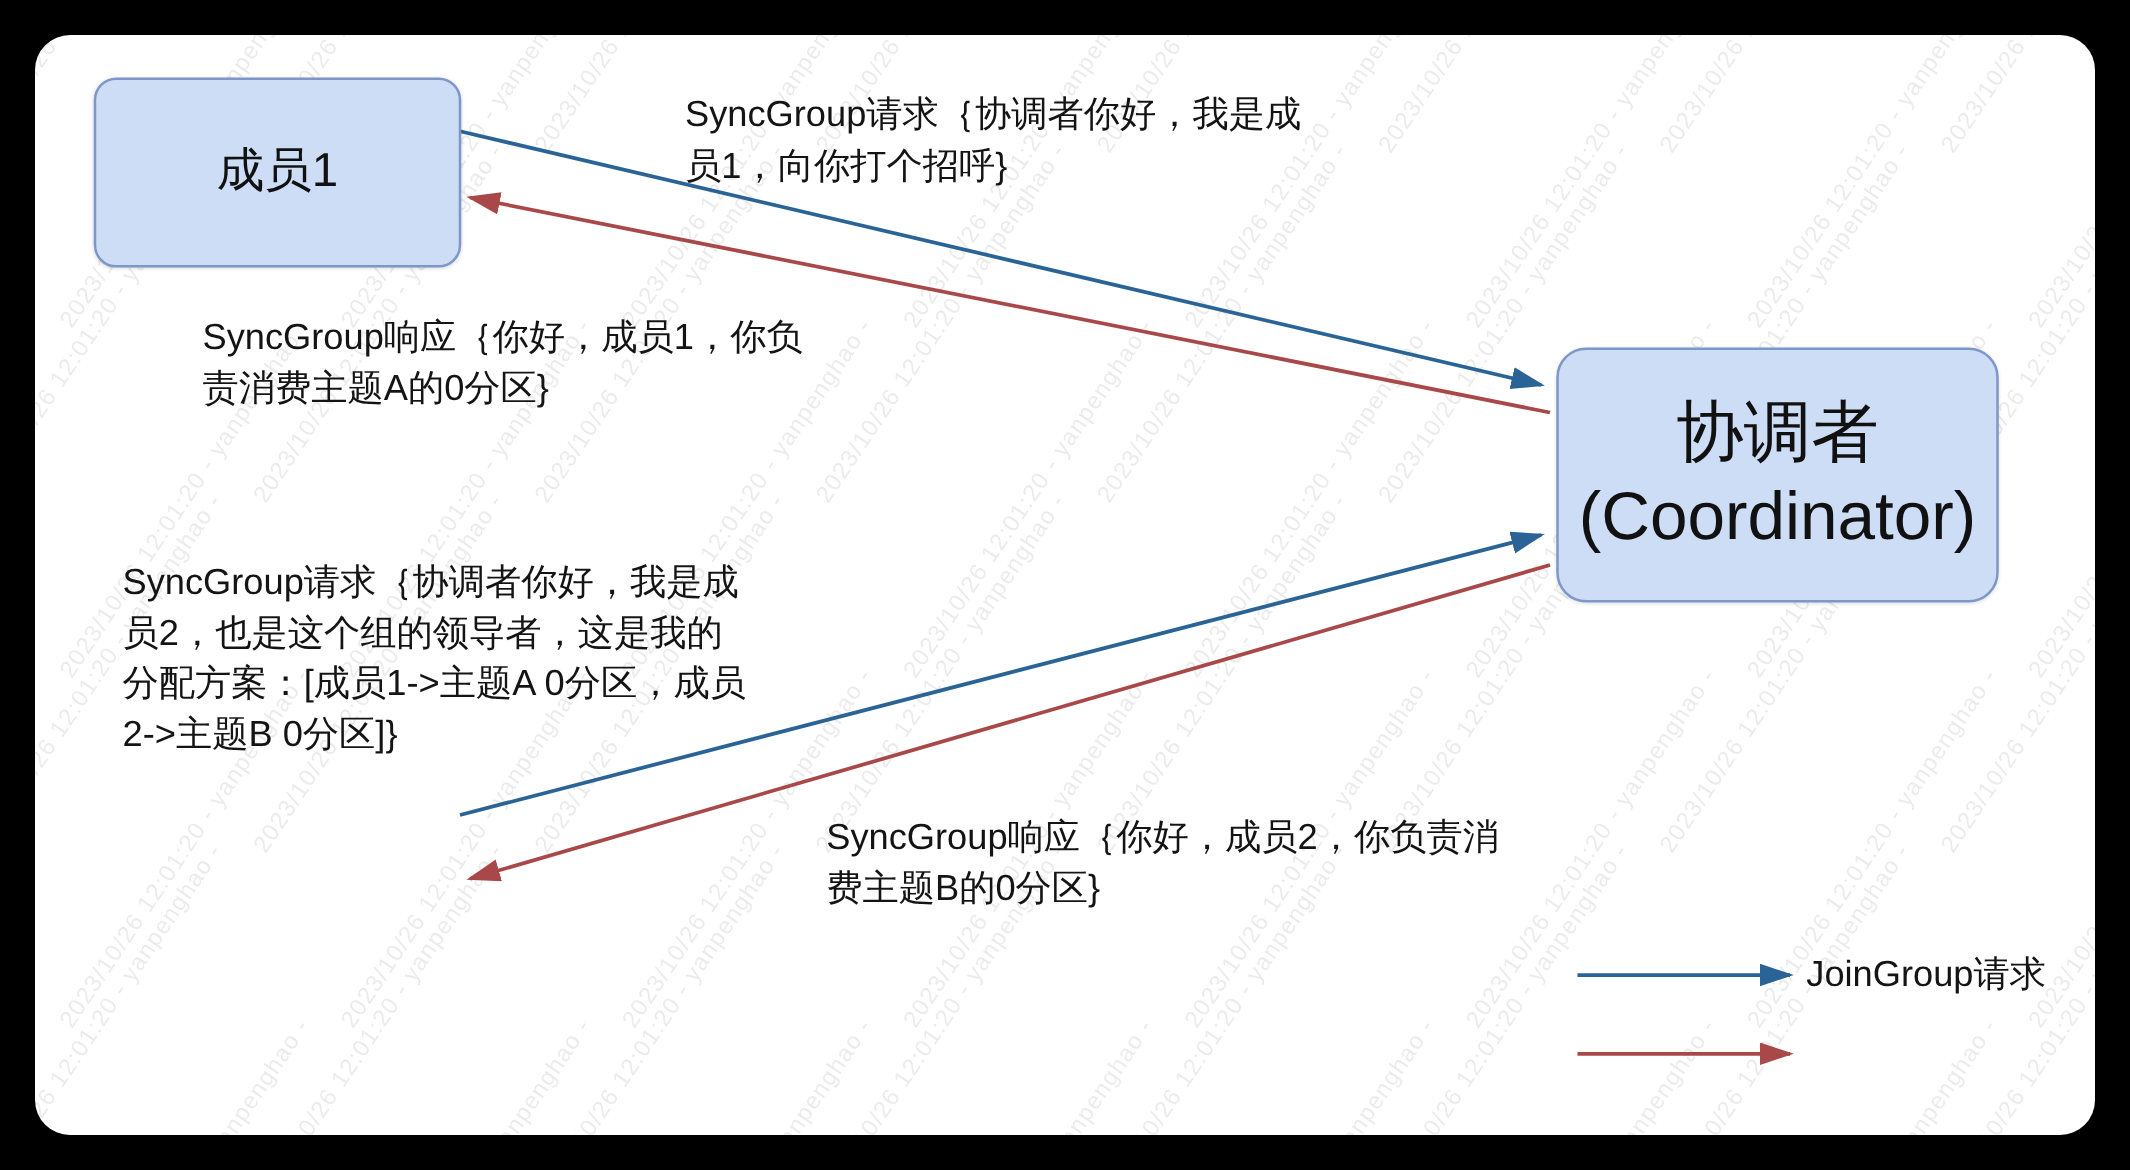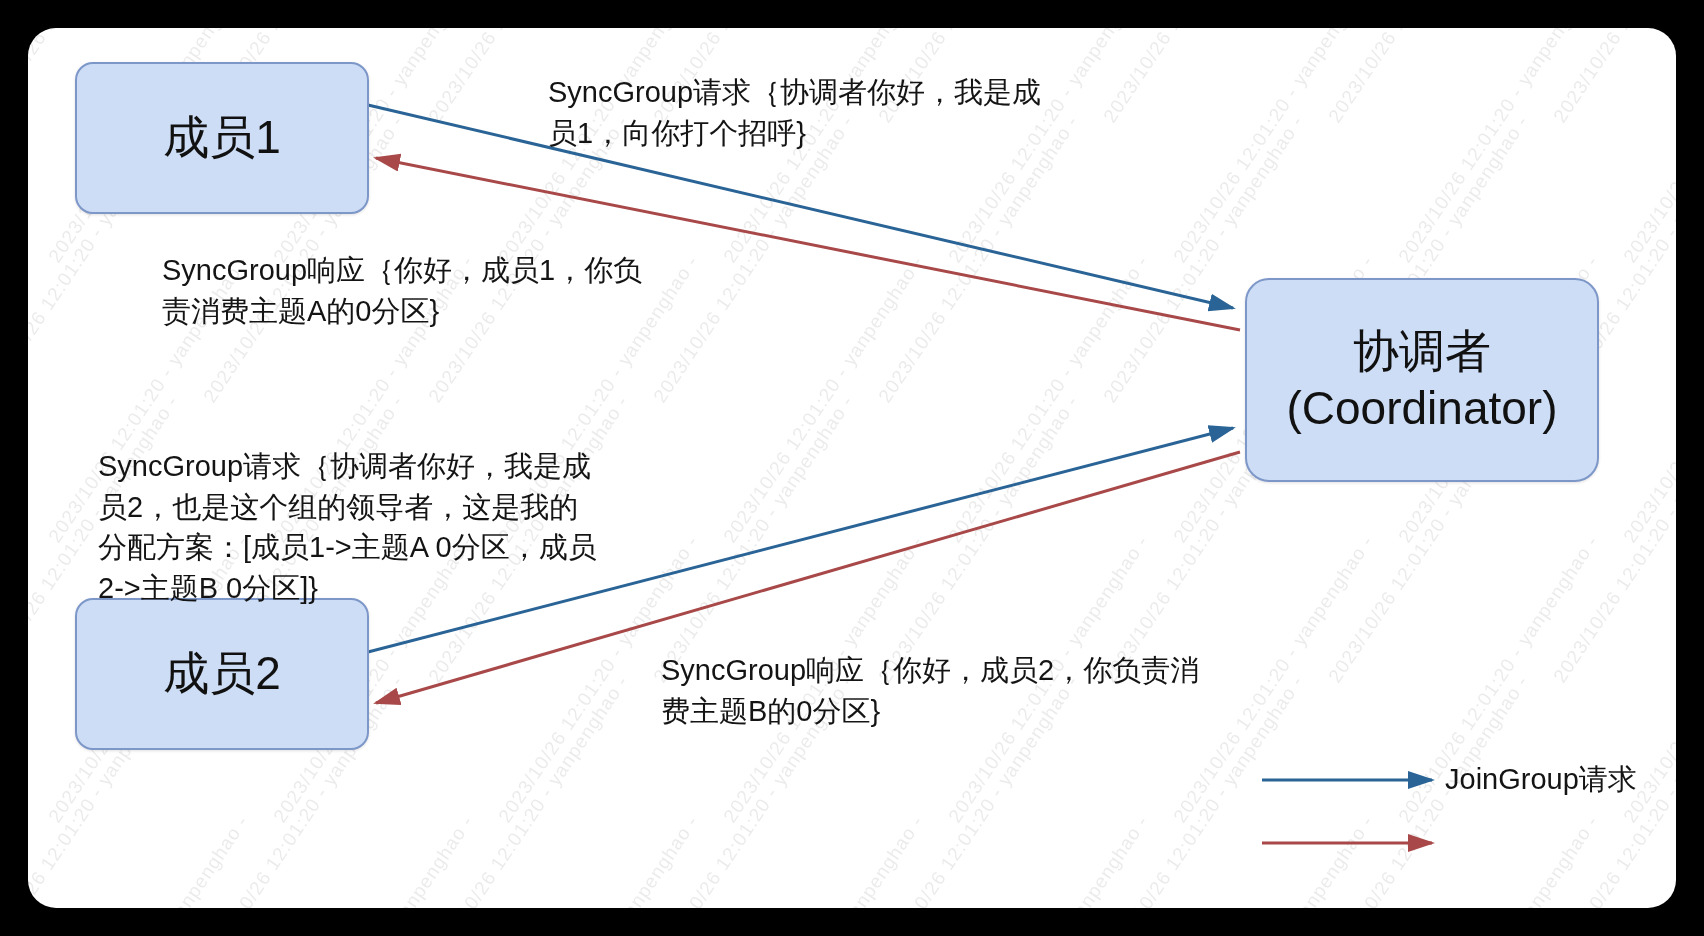--- a/index.html
+++ b/index.html
@@ -46,22 +46,22 @@
     border-radius:18px;
     display:flex;align-items:center;justify-content:center;
     color:#111;
     box-shadow:0 1px 3px rgba(0,0,0,0.12);
   }
   .node .node-label{
     white-space:pre-line;
     text-align:center;
     line-height:1.25;
   }
-  .node-member{width:290px;height:148px;font-size:46px;}
-  .node-coordinator{width:350px;height:200px;font-size:46px;border-radius:24px;}
+  .node-member{width:290px;height:148px;font-size:38px;}
+  .node-coordinator{width:350px;height:200px;font-size:54px;border-radius:24px;}
   .msg{
     position:absolute;
     z-index:3;
     color:#141414;
     font-size:29px;
     line-height:1.4;
     white-space:pre-line;
     font-weight:500;
   }
   .legend-row{
@@ -157,23 +157,20 @@
     <line class="arrow-blue" x1="340" y1="77" x2="1205" y2="280" marker-end="url(#mBlue)"></line>
     <line class="arrow-red" x1="1212" y1="302" x2="348" y2="130" marker-end="url(#mRed)"></line>
     <line class="arrow-blue" x1="340" y1="624" x2="1205" y2="400" marker-end="url(#mBlue)"></line>
     <line class="arrow-red" x1="1212" y1="424" x2="348" y2="675" marker-end="url(#mRed)"></line>
   </svg>
 
   <div class="node node-member" style="left:47px;top:34px;">
     <span class="node-label">成员1</span>
   </div>
 
-  <div class="node node-member" style="left:47px;top:570px;">
-    <span class="node-label">成员2</span>
-  </div>
 
   <div class="node node-coordinator" style="left:1217px;top:250px;">
     <span class="node-label">协调者
 (Coordinator)</span>
   </div>
 
   <div class="msg" style="left:520px;top:44px;width:580px;">SyncGroup请求｛协调者你好，我是成
 员1，向你打个招呼}</div>
 
   <div class="msg" style="left:94px;top:222px;width:580px;margin-left:40px;">SyncGroup响应｛你好，成员1，你负

